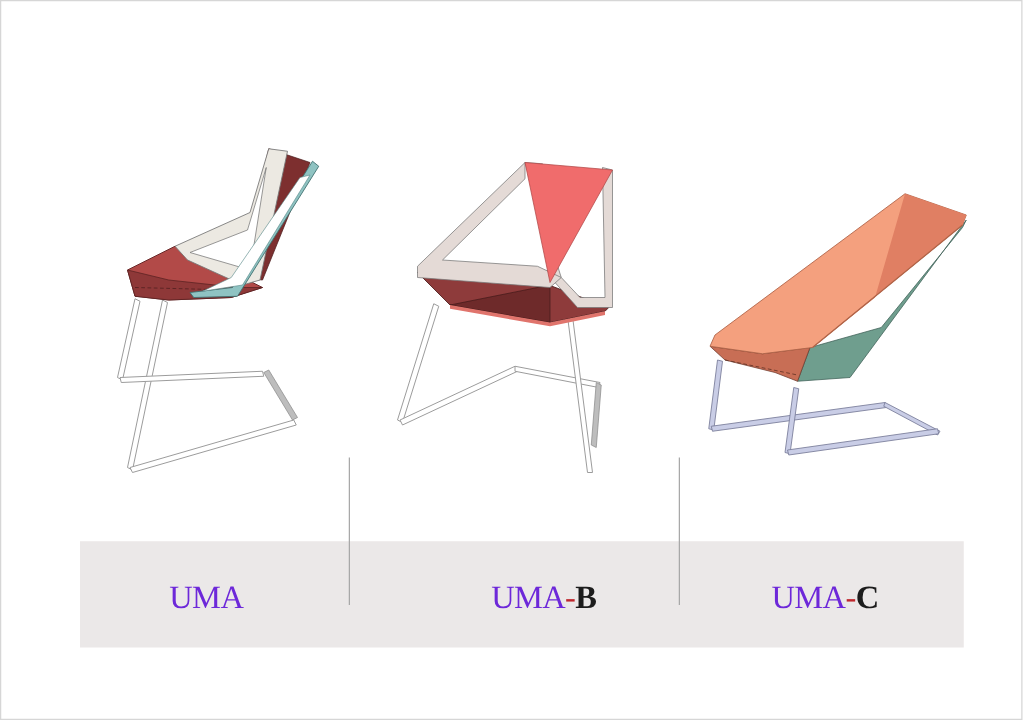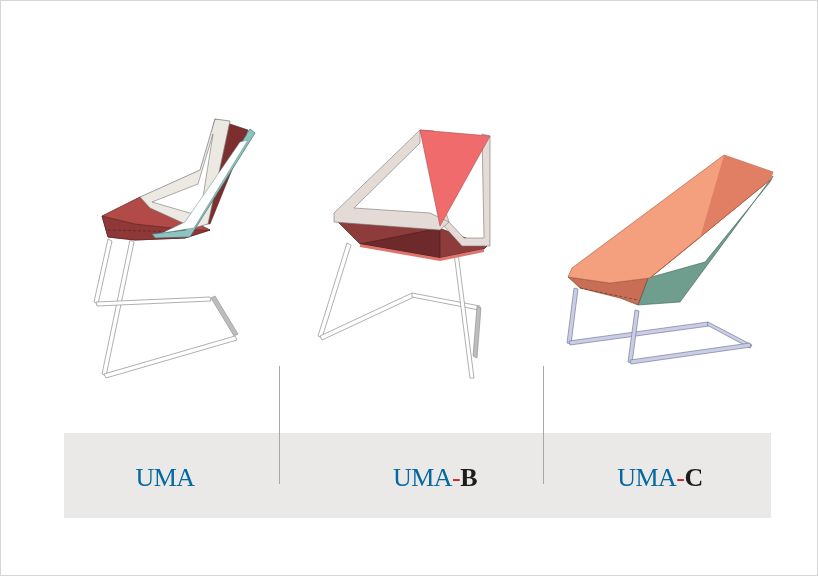--- a/index.html
+++ b/index.html
@@ -15,21 +15,21 @@
     }
     .divider {
       position: absolute; width: 1px; background: #a8a8a8;
     }
     .label {
       position: absolute; top: 462px; height: 32px;
       font-family: "Liberation Serif", "DejaVu Serif", serif;
       font-size: 26px; line-height: 32px; text-align: center;
       letter-spacing: -0.5px; white-space: nowrap;
     }
-    .label .base { color: #0369a1; }
+    .label .base { color: #6d28d9; }
     .label .dash { color: #c0272d; }
     .label .suffix { color: #1c1c1c; font-weight: bold; }
     svg { display: block; }
   </style>
 </head>
 <body>
 
 <div class="frame"></div>
 
 <div class="chair" style="left:90px; top:112px; width:180px; height:270px;">

